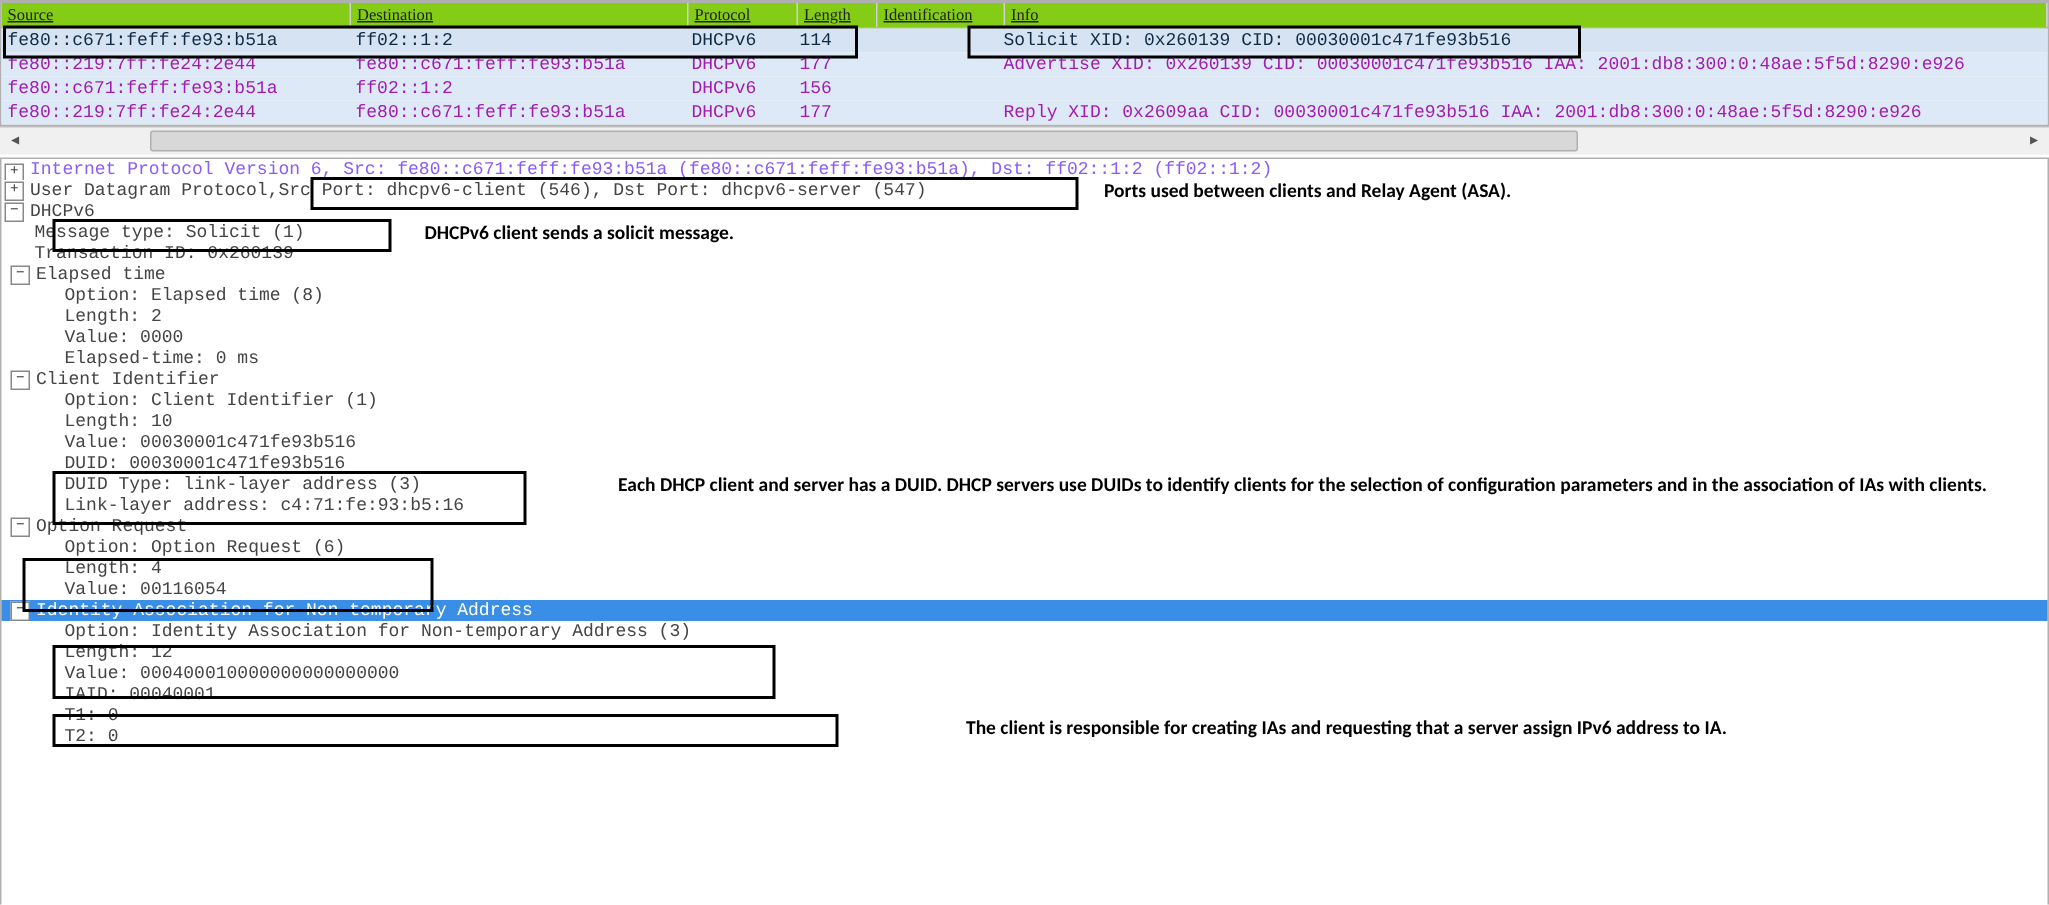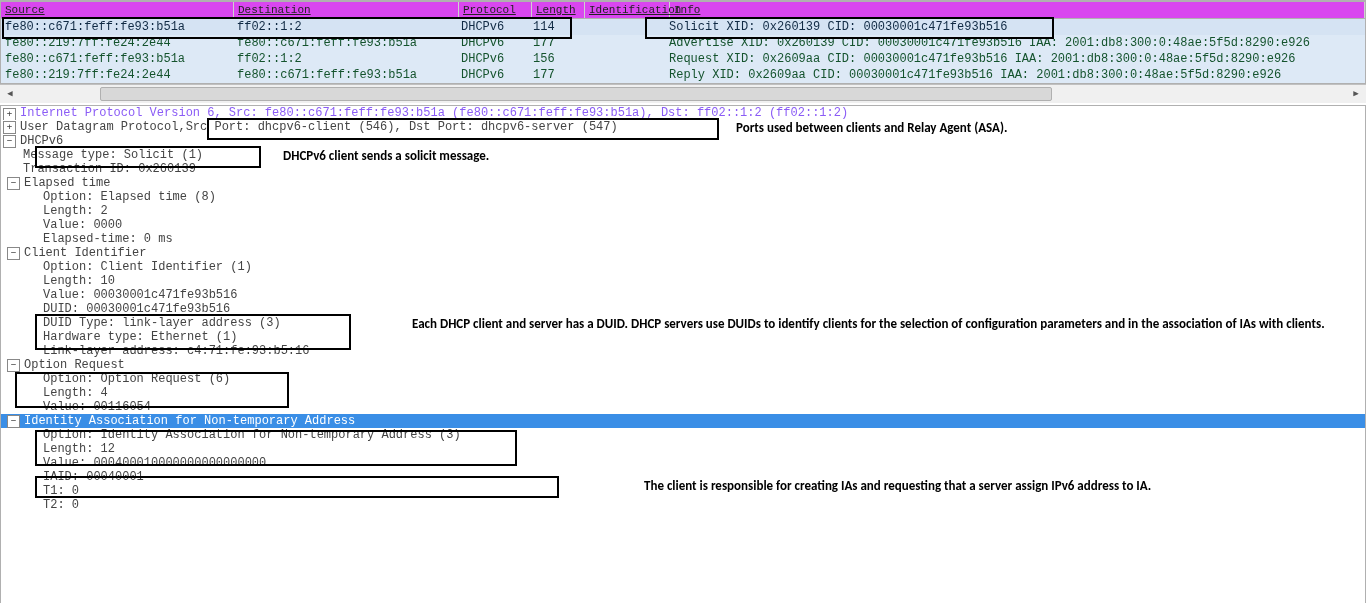--- a/index.html
+++ b/index.html
@@ -18,24 +18,24 @@
     background: #b0b0b0;
   }
 
   
   .packet-list {
     border: 1px solid #b0b0b0;
     border-top: none;
   }
   .pl-header {
     display: flex;
-    font-family: Liberation Mono, monospace;
+    font-family: Liberation Serif, serif;
     font-size: 11px;
     color: #222;
-    background: #d946ef;
+    background: #84cc16;
     border-bottom: 1px solid #b0b0b0;
     height: 16px;
     line-height: 16px;
   }
   .pl-header > div {
     border-right: 1px solid #d0d0d0;
     padding-left: 4px;
     text-decoration: underline;
     white-space: nowrap;
   }
@@ -50,21 +50,21 @@
     overflow: hidden;
     text-overflow: clip;
   }
   .col-src   { width: 228px; }
   .col-dst   { width: 220px; }
   .col-prot  { width: 68px;  }
   .col-len   { width: 48px;  }
   .col-id    { width: 80px;  }
   .col-info  { flex: 1; }
 
-  .row-hl  { background: #dde9f6; color: #14532d; }
+  .row-hl  { background: #dde9f6; color: #a21caf; }
   .row-sel { background: #d5e3f3; color: #102a44; }
 
   .hscroll {
     height: 18px;
     background: #f0f0f0;
     border-top: 1px solid #c0c0c0;
     display: flex;
     align-items: center;
     position: relative;
   }
@@ -187,21 +187,20 @@
       <div class="col-len">177</div>
       <div class="col-id"></div>
       <div class="col-info">Advertise XID: 0x260139 CID: 00030001c471fe93b516 IAA: 2001:db8:300:0:48ae:5f5d:8290:e926</div>
     </div>
     <div class="row row-hl">
       <div class="col-src">fe80::c671:feff:fe93:b51a</div>
       <div class="col-dst">ff02::1:2</div>
       <div class="col-prot">DHCPv6</div>
       <div class="col-len">156</div>
       <div class="col-id"></div>
-      <div class="col-info">Request XID: 0x2609aa CID: 00030001c471fe93b516 IAA: 2001:db8:300:0:48ae:5f5d:8290:e926</div>
     </div>
     <div class="row row-hl">
       <div class="col-src">fe80::219:7ff:fe24:2e44</div>
       <div class="col-dst">fe80::c671:feff:fe93:b51a</div>
       <div class="col-prot">DHCPv6</div>
       <div class="col-len">177</div>
       <div class="col-id"></div>
       <div class="col-info">Reply XID: 0x2609aa CID: 00030001c471fe93b516 IAA: 2001:db8:300:0:48ae:5f5d:8290:e926</div>
     </div>
   </div>
@@ -264,23 +263,20 @@
   <div class="tree-line indent2">
       <span>Value: 00030001c471fe93b516</span>
     </div>
   <div class="tree-line indent2">
       <span>DUID: 00030001c471fe93b516</span>
     </div>
   <div class="tree-line indent2">
       <span>DUID Type: link-layer address (3)</span>
     </div>
   <div class="tree-line indent2">
-      <span>Hardware type: Ethernet (1)</span>
-    </div>
-  <div class="tree-line indent2">
       <span>Link-layer address: c4:71:fe:93:b5:16</span>
     </div>
 
   <div class="tree-line indent1" style="position:relative;left:-16px;padding-left:22px;">
     <span class="twisty minus"></span>
       <span>Option Request</span>
   </div>
   <div class="tree-line indent2">
       <span>Option: Option Request (6)</span>
     </div>

